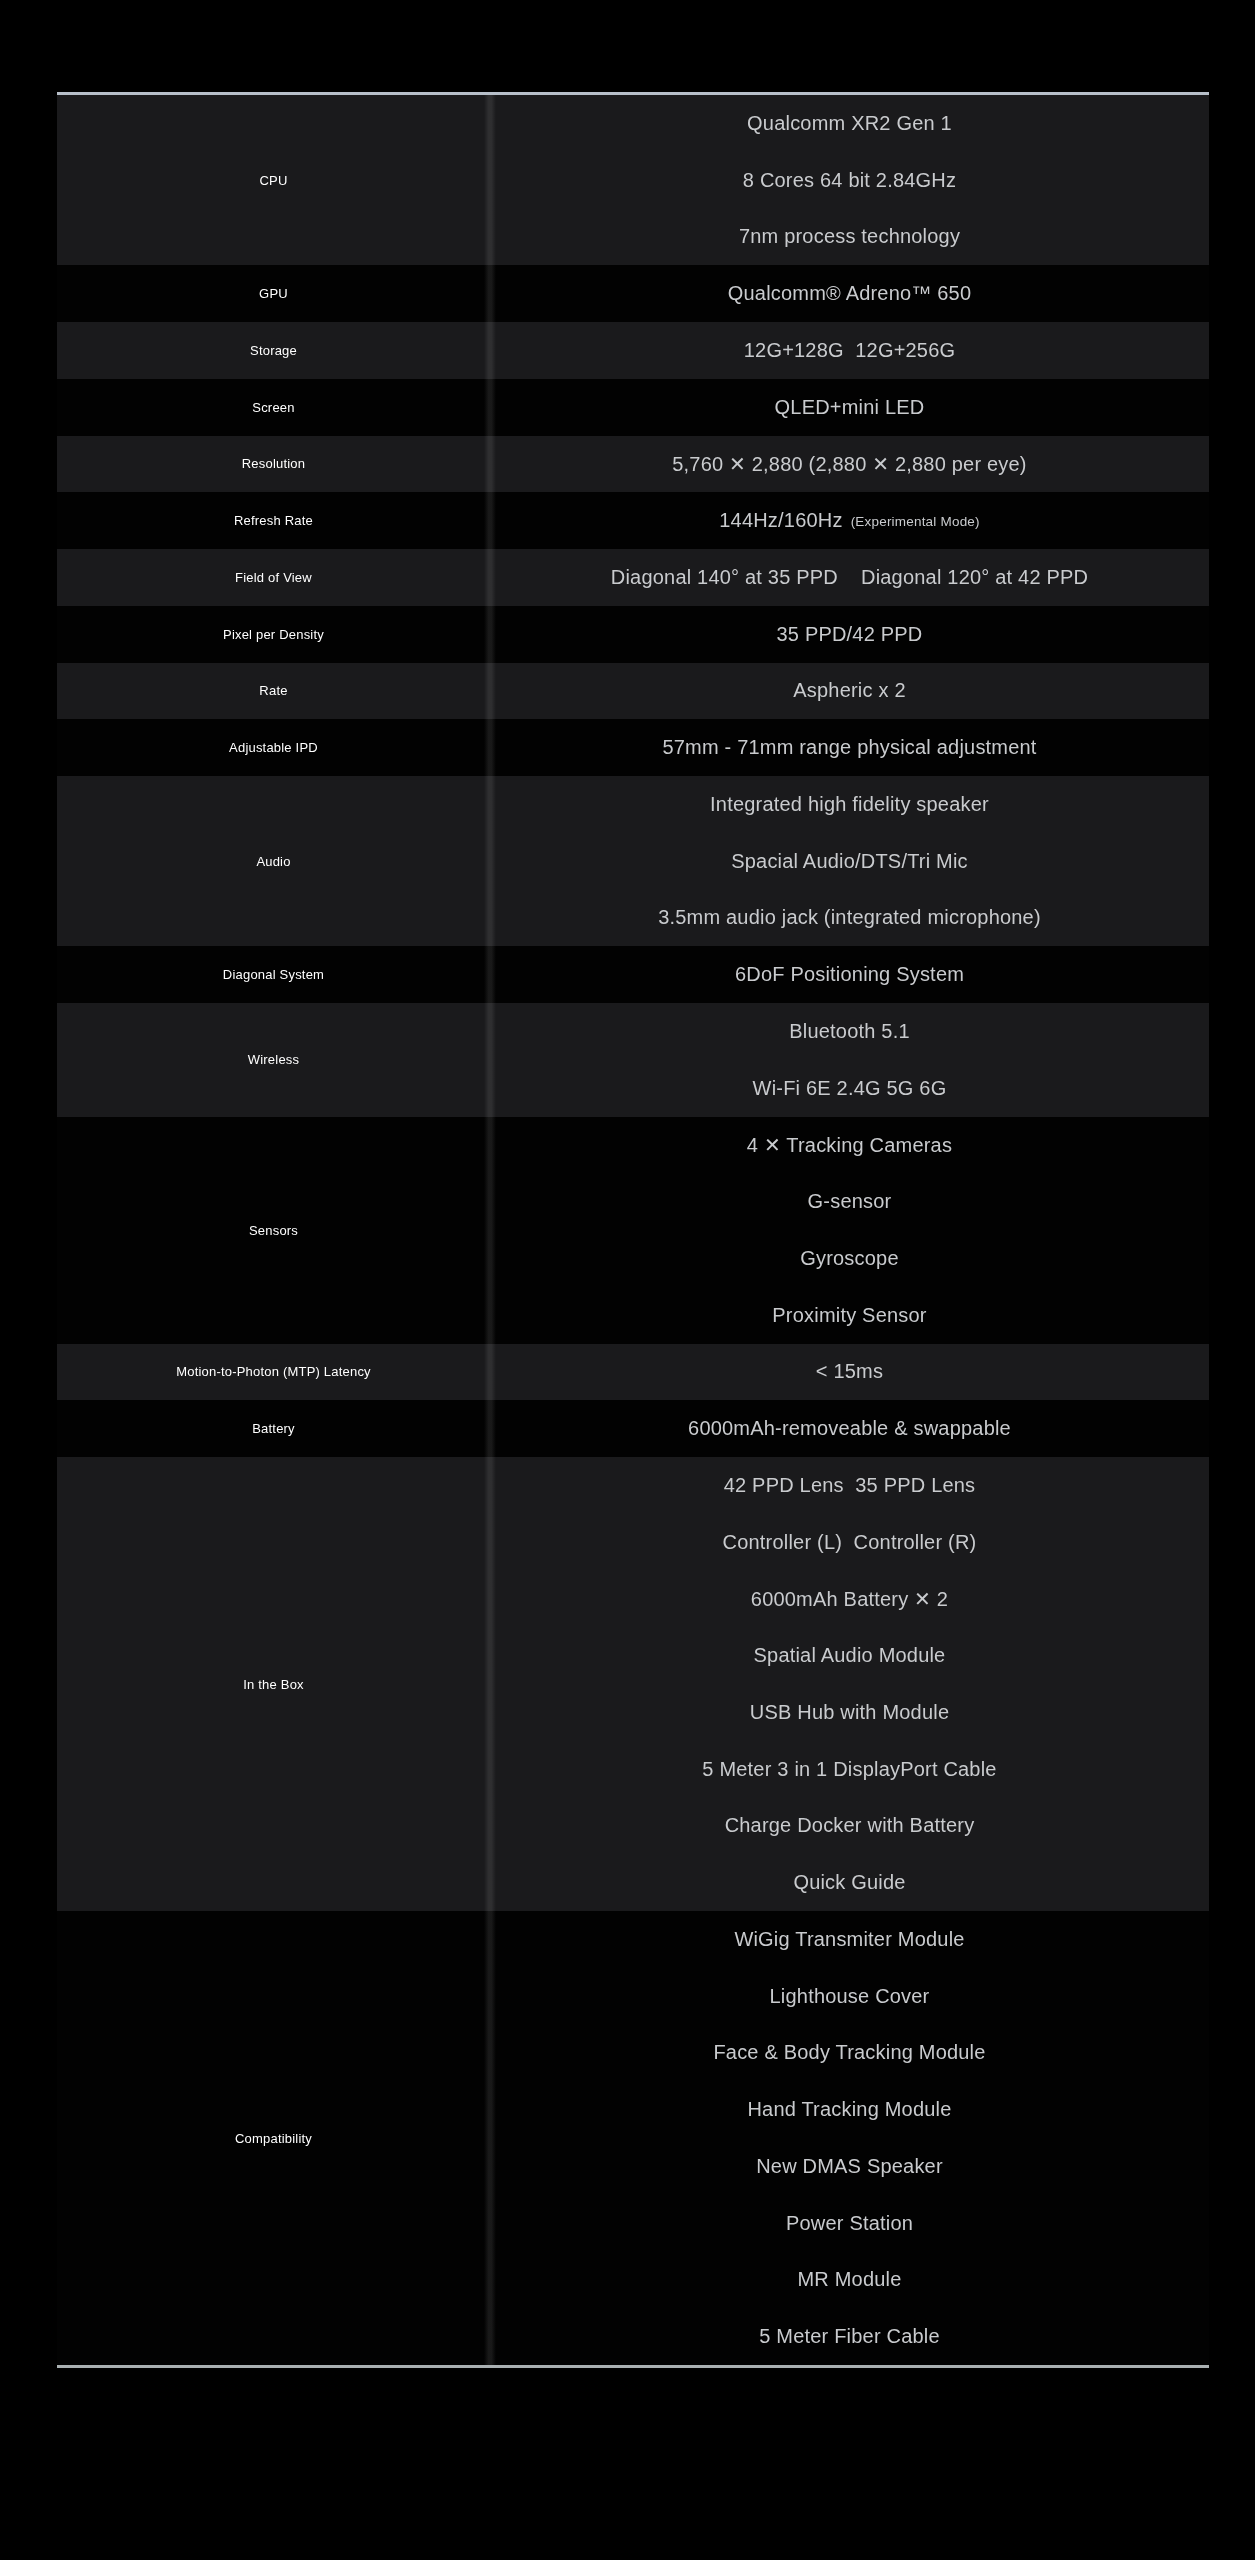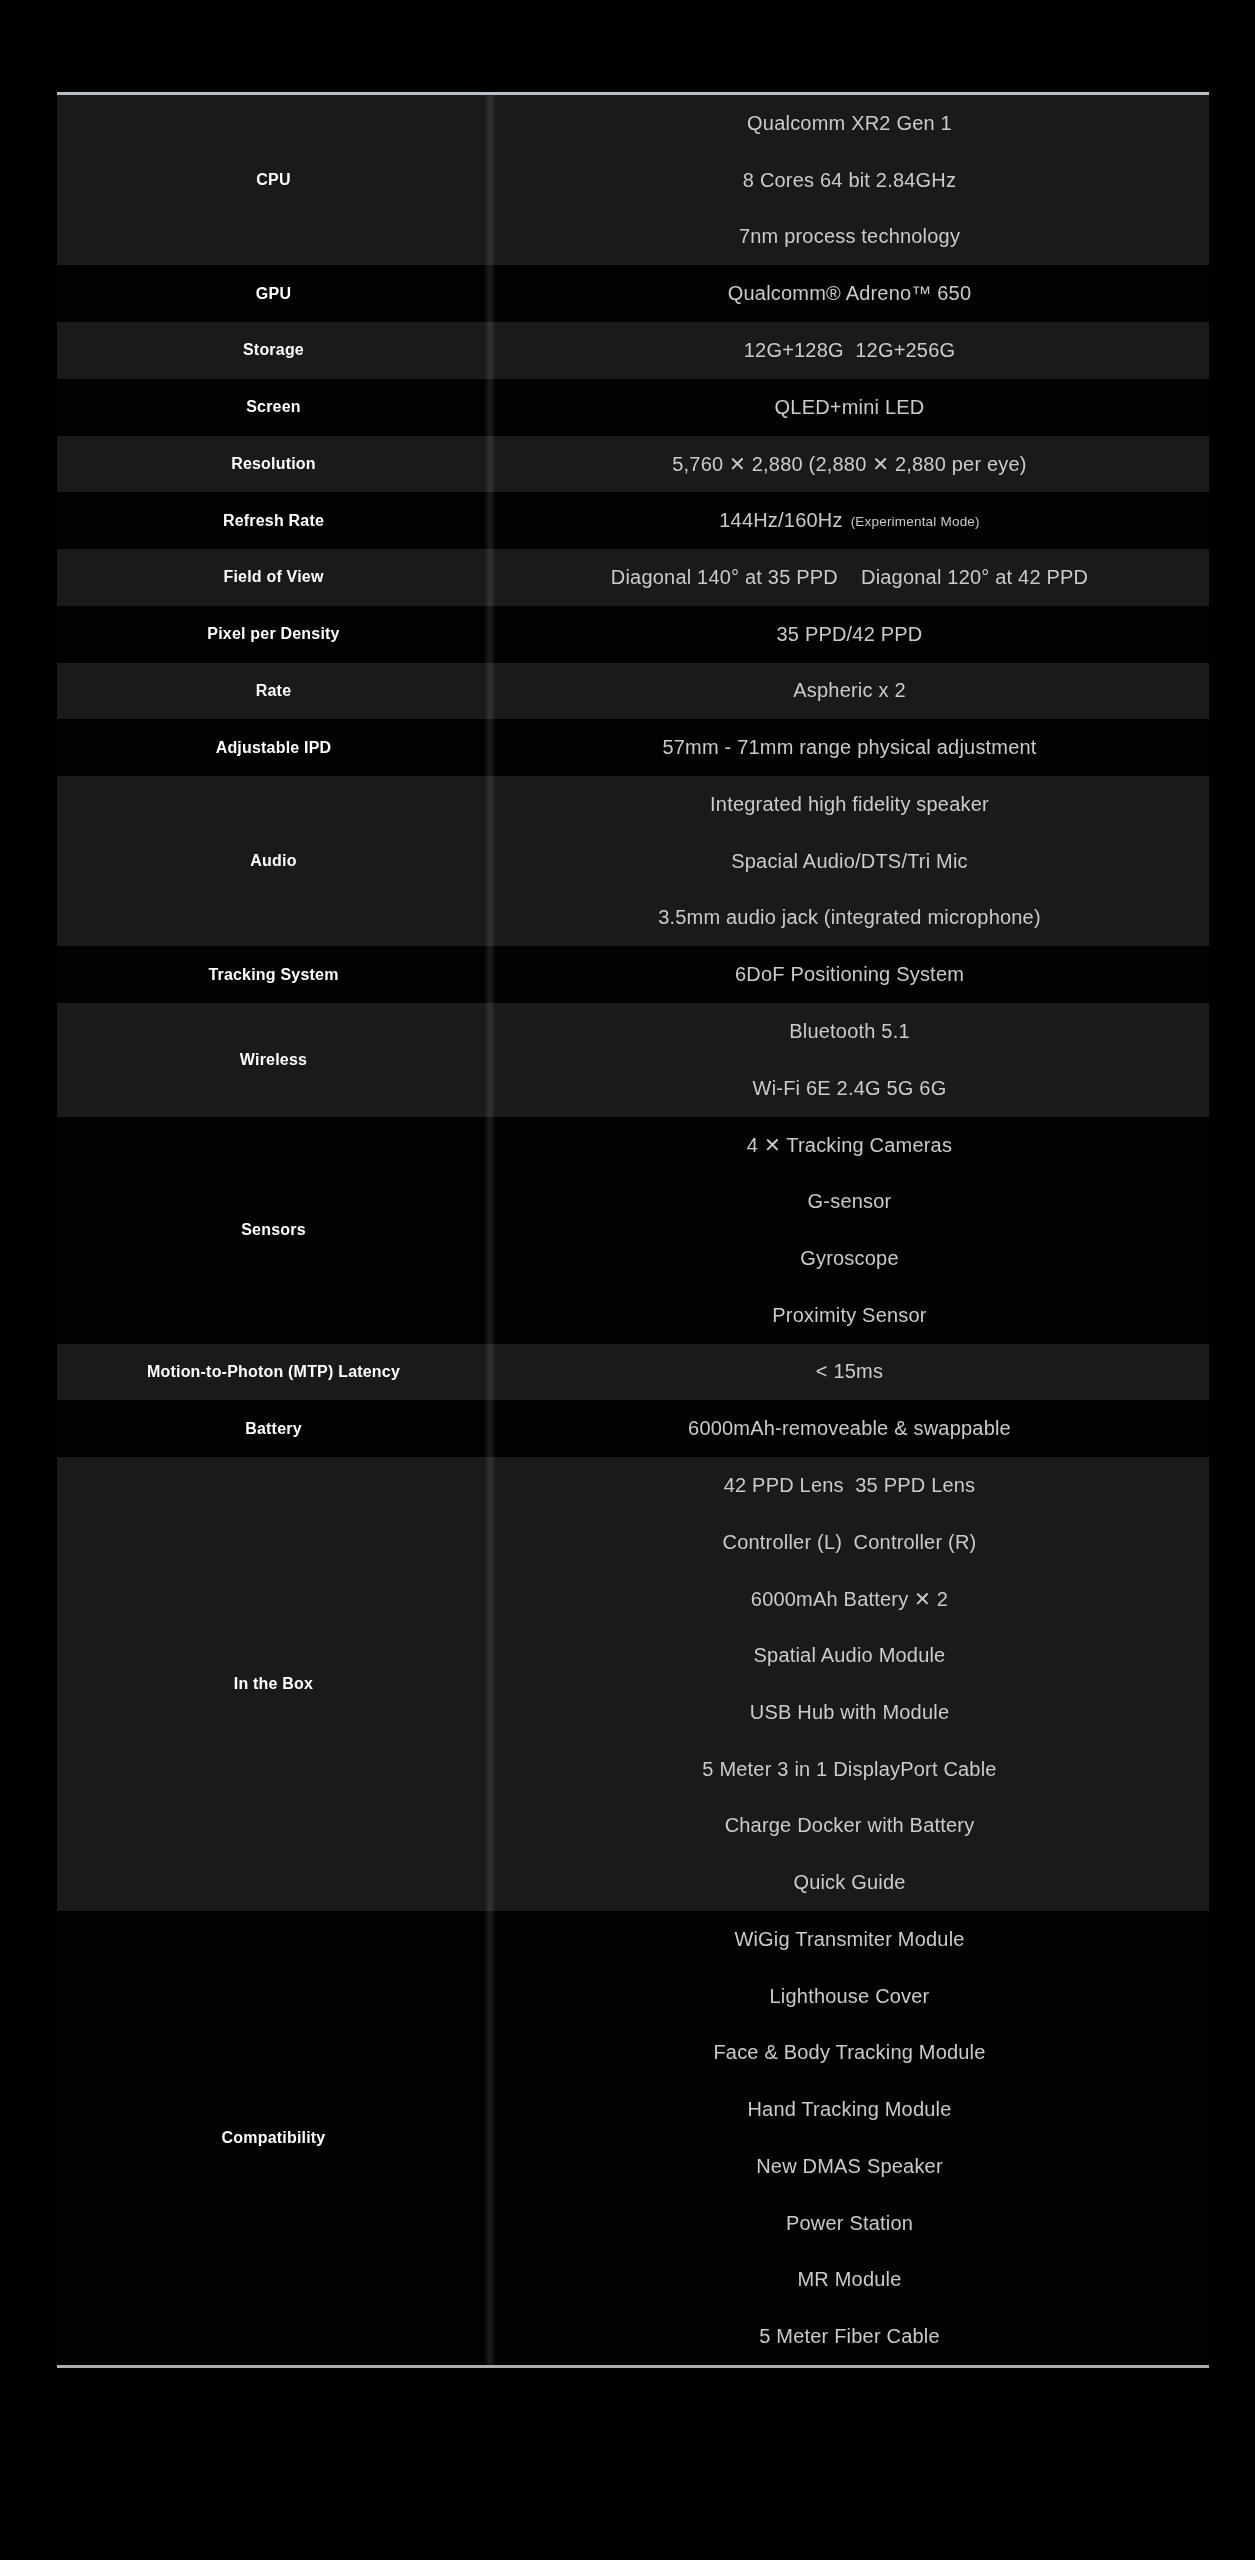--- a/index.html
+++ b/index.html
@@ -51,22 +51,22 @@
   }
   .label-cell {
     width: 433px;
     display: flex;
     align-items: center;
     justify-content: center;
     text-align: center;
   }
   .label-cell span {
     color: var(--label-text, #ffffff);
-    font-size: 16px;
-    font-weight: 700;
+    font-size: 13px;
+    font-weight: 400;
     letter-spacing: 0.2px;
   }
   .value-cell {
     flex: 1;
     display: flex;
     flex-direction: column;
   }
   .value-line {
     height: 56.75px;
     display: flex;
@@ -179,21 +179,21 @@
             <span>Audio</span>
           </div>
           <div class="value-cell">
             <div class="value-line"><span>Integrated high fidelity speaker</span></div>
             <div class="value-line"><span>Spacial Audio/DTS/Tri Mic</span></div>
             <div class="value-line"><span>3.5mm audio jack (integrated microphone)</span></div>
           </div>
         </div>
         <div class="row">
           <div class="label-cell">
-            <span>Tracking System</span>
+            <span>Diagonal System</span>
           </div>
           <div class="value-cell">
             <div class="value-line"><span>6DoF Positioning System</span></div>
           </div>
         </div>
         <div class="row shaded">
           <div class="label-cell">
             <span>Wireless</span>
           </div>
           <div class="value-cell">

